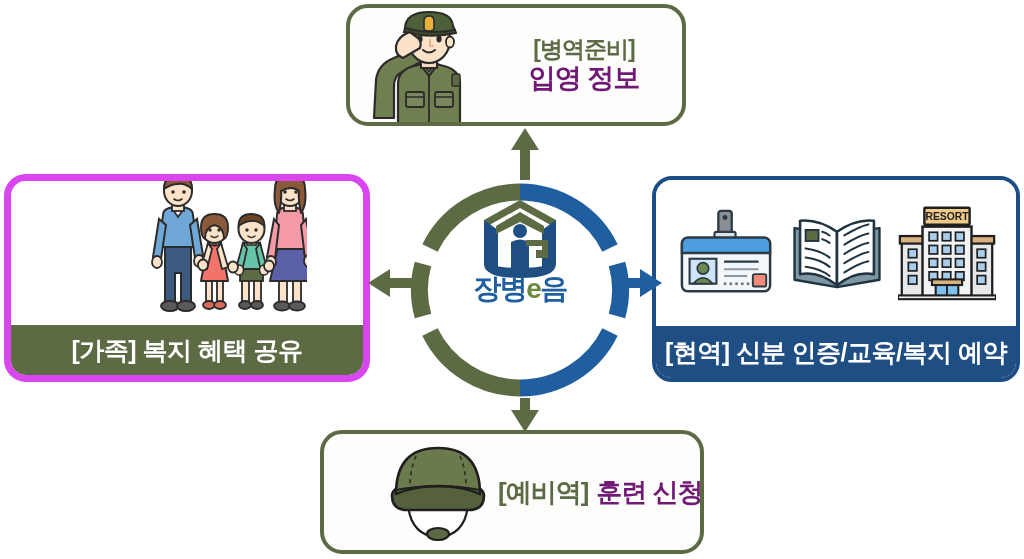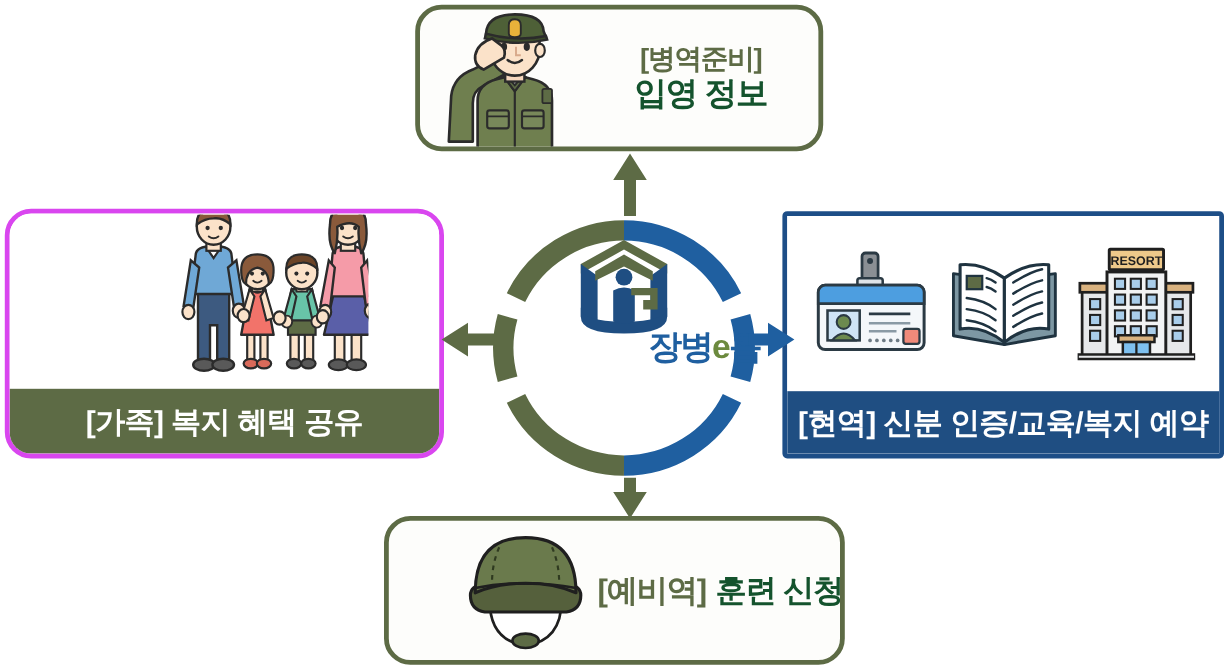--- a/index.html
+++ b/index.html
@@ -52,47 +52,47 @@
     background: #fdfdfb;
   }
   #card-top .fig { width: 130px; height: 118px; flex: none; margin-left: 6px; }
   #card-top .txt {
     flex: 1;
     display: flex; flex-direction: column;
     align-items: center; justify-content: center;
     line-height: 1.18;
   }
   .tag-olive { color: #5d6b45; font-weight: bold; font-size: 23px; letter-spacing: -1px; }
-  .tag-black { color: #14532d; font-weight: bold; font-size: 27px; letter-spacing: -1px; }
+  .tag-black { color: #701a75; font-weight: bold; font-size: 27px; letter-spacing: -1px; }
 
   
   #card-left {
     left: 4px; top: 174px;
     width: 366px; height: 208px;
-    border: 4px solid #d946ef;
+    border: 7px solid #d946ef;
     border-radius: 22px;
     display: flex; flex-direction: column;
   }
   #card-left .card-body {
     flex: 1;
     justify-content: center;
     background: #ffffff;
   }
   #card-left .card-label {
     height: 54px;
     background: #5d6b45;
     font-size: 25px;
   }
 
   
   #card-right {
     left: 652px; top: 176px;
     width: 368px; height: 206px;
     border: 4px solid #1d4e87;
-    border-radius: 4px;
+    border-radius: 20px;
     display: flex; flex-direction: column;
   }
   #card-right .card-body {
     flex: 1;
     justify-content: space-around;
     padding: 0 14px;
     background: #ffffff;
   }
   #card-right .card-label {
     height: 52px;
@@ -120,21 +120,21 @@
   
   #hub {
     position: absolute;
     left: 406px; top: 178px;
     width: 228px; height: 224px;
   }
   #hub svg { position: absolute; inset: 0; }
   #hub .hub-text {
     position: absolute;
     left: 0; right: 0; top: 96px;
-    text-align: right;
+    text-align: center;
     line-height: 1.1;
   }
   .brand-1 { font-size: 28px; font-weight: bold; color: #1f5fa0; letter-spacing: -1.5px; }
   .brand-1 .e { color: #6c8a3e; }
   .brand-2 { font-size: 21px; font-weight: bold; color: #16365c; letter-spacing: -1.5px; margin-top: 2px;}
 
   
   .arrow { position: absolute; }
   #arrow-up    { left: 494px; top: 126px;  width: 62px; height: 54px; }
   #arrow-down  { left: 494px; top: 398px;  width: 62px; height: 36px; }

